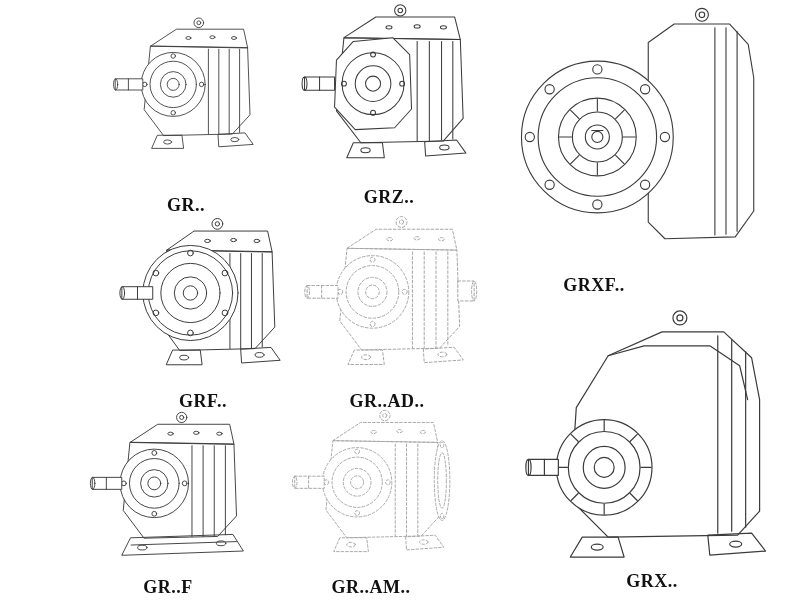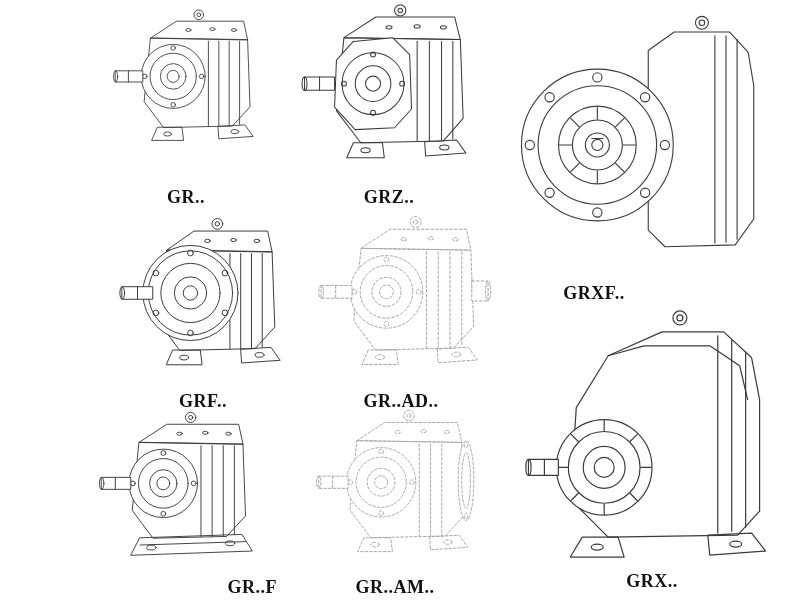--- a/index.html
+++ b/index.html
@@ -13,29 +13,29 @@
   figure.cell { position:absolute; margin:0; display:flex; flex-direction:column; align-items:center; }
   .art { width:100%; flex:1 1 auto; min-height:0; }
   .art svg { width:100%; height:100%; display:block; color:var(--ink); }
   .art.dashed svg { color:var(--ink-dashed); }
   .art.dashed svg g { stroke-dasharray:3 2.2; }
   figcaption.cap {
     flex:0 0 auto; font-weight:bold; font-size:18px; letter-spacing:.5px;
     color:var(--label); text-align:center; padding-top:2px; white-space:nowrap;
   }
   .cap-lg { font-size:20px; }
-  #cell-gr    { left:86px;  top:6px;   width:200px; height:202px;gap:23px; }
+  #cell-gr    { left:86px;  top:14px;   width:200px; height:202px;gap:23px; }
   #cell-grz   { left:292px; top:2px;   width:194px; height:206px; }
-  #cell-grxf  { left:498px; top:8px;   width:282px; height:296px; }
+  #cell-grxf  { left:498px; top:0;   width:282px; height:296px; }
   #cell-grxf .cap { transform:translateX(-45px); }
   #cell-grf   { left:102px;  top:214px; width:202px; height:198px; }
-  #cell-gr-ad { left:300px; top:212px; width:202px; height:200px; }
+  #cell-gr-ad { left:286px; top:212px; width:202px; height:200px; }
   #cell-grx   { left:512px; top:300px; width:280px; height:292px; }
-  #cell-gr-f  { left:77px;  top:408px; width:200px; height:190px;align-items:flex-end; }
-  #cell-gr-am { left:296px; top:406px; width:198px; height:192px; }
+  #cell-gr-f  { left:68px;  top:408px; width:200px; height:190px; }
+  #cell-gr-am { left:272px; top:406px; width:198px; height:192px; }
 </style>
 </head>
 <body style="background: rgb(255, 255, 255);">
 
 <figure class="cell" id="cell-gr">
   <div class="art">
     <svg viewBox="0 0 200 195" preserveAspectRatio="xMidYMid meet">
       <g fill="none" stroke="currentColor" stroke-width="1.1" stroke-linejoin="round" stroke-linecap="round">
         <circle cx="116" cy="11" r="6"></circle>
           <circle cx="116" cy="11" r="2.4"></circle>

